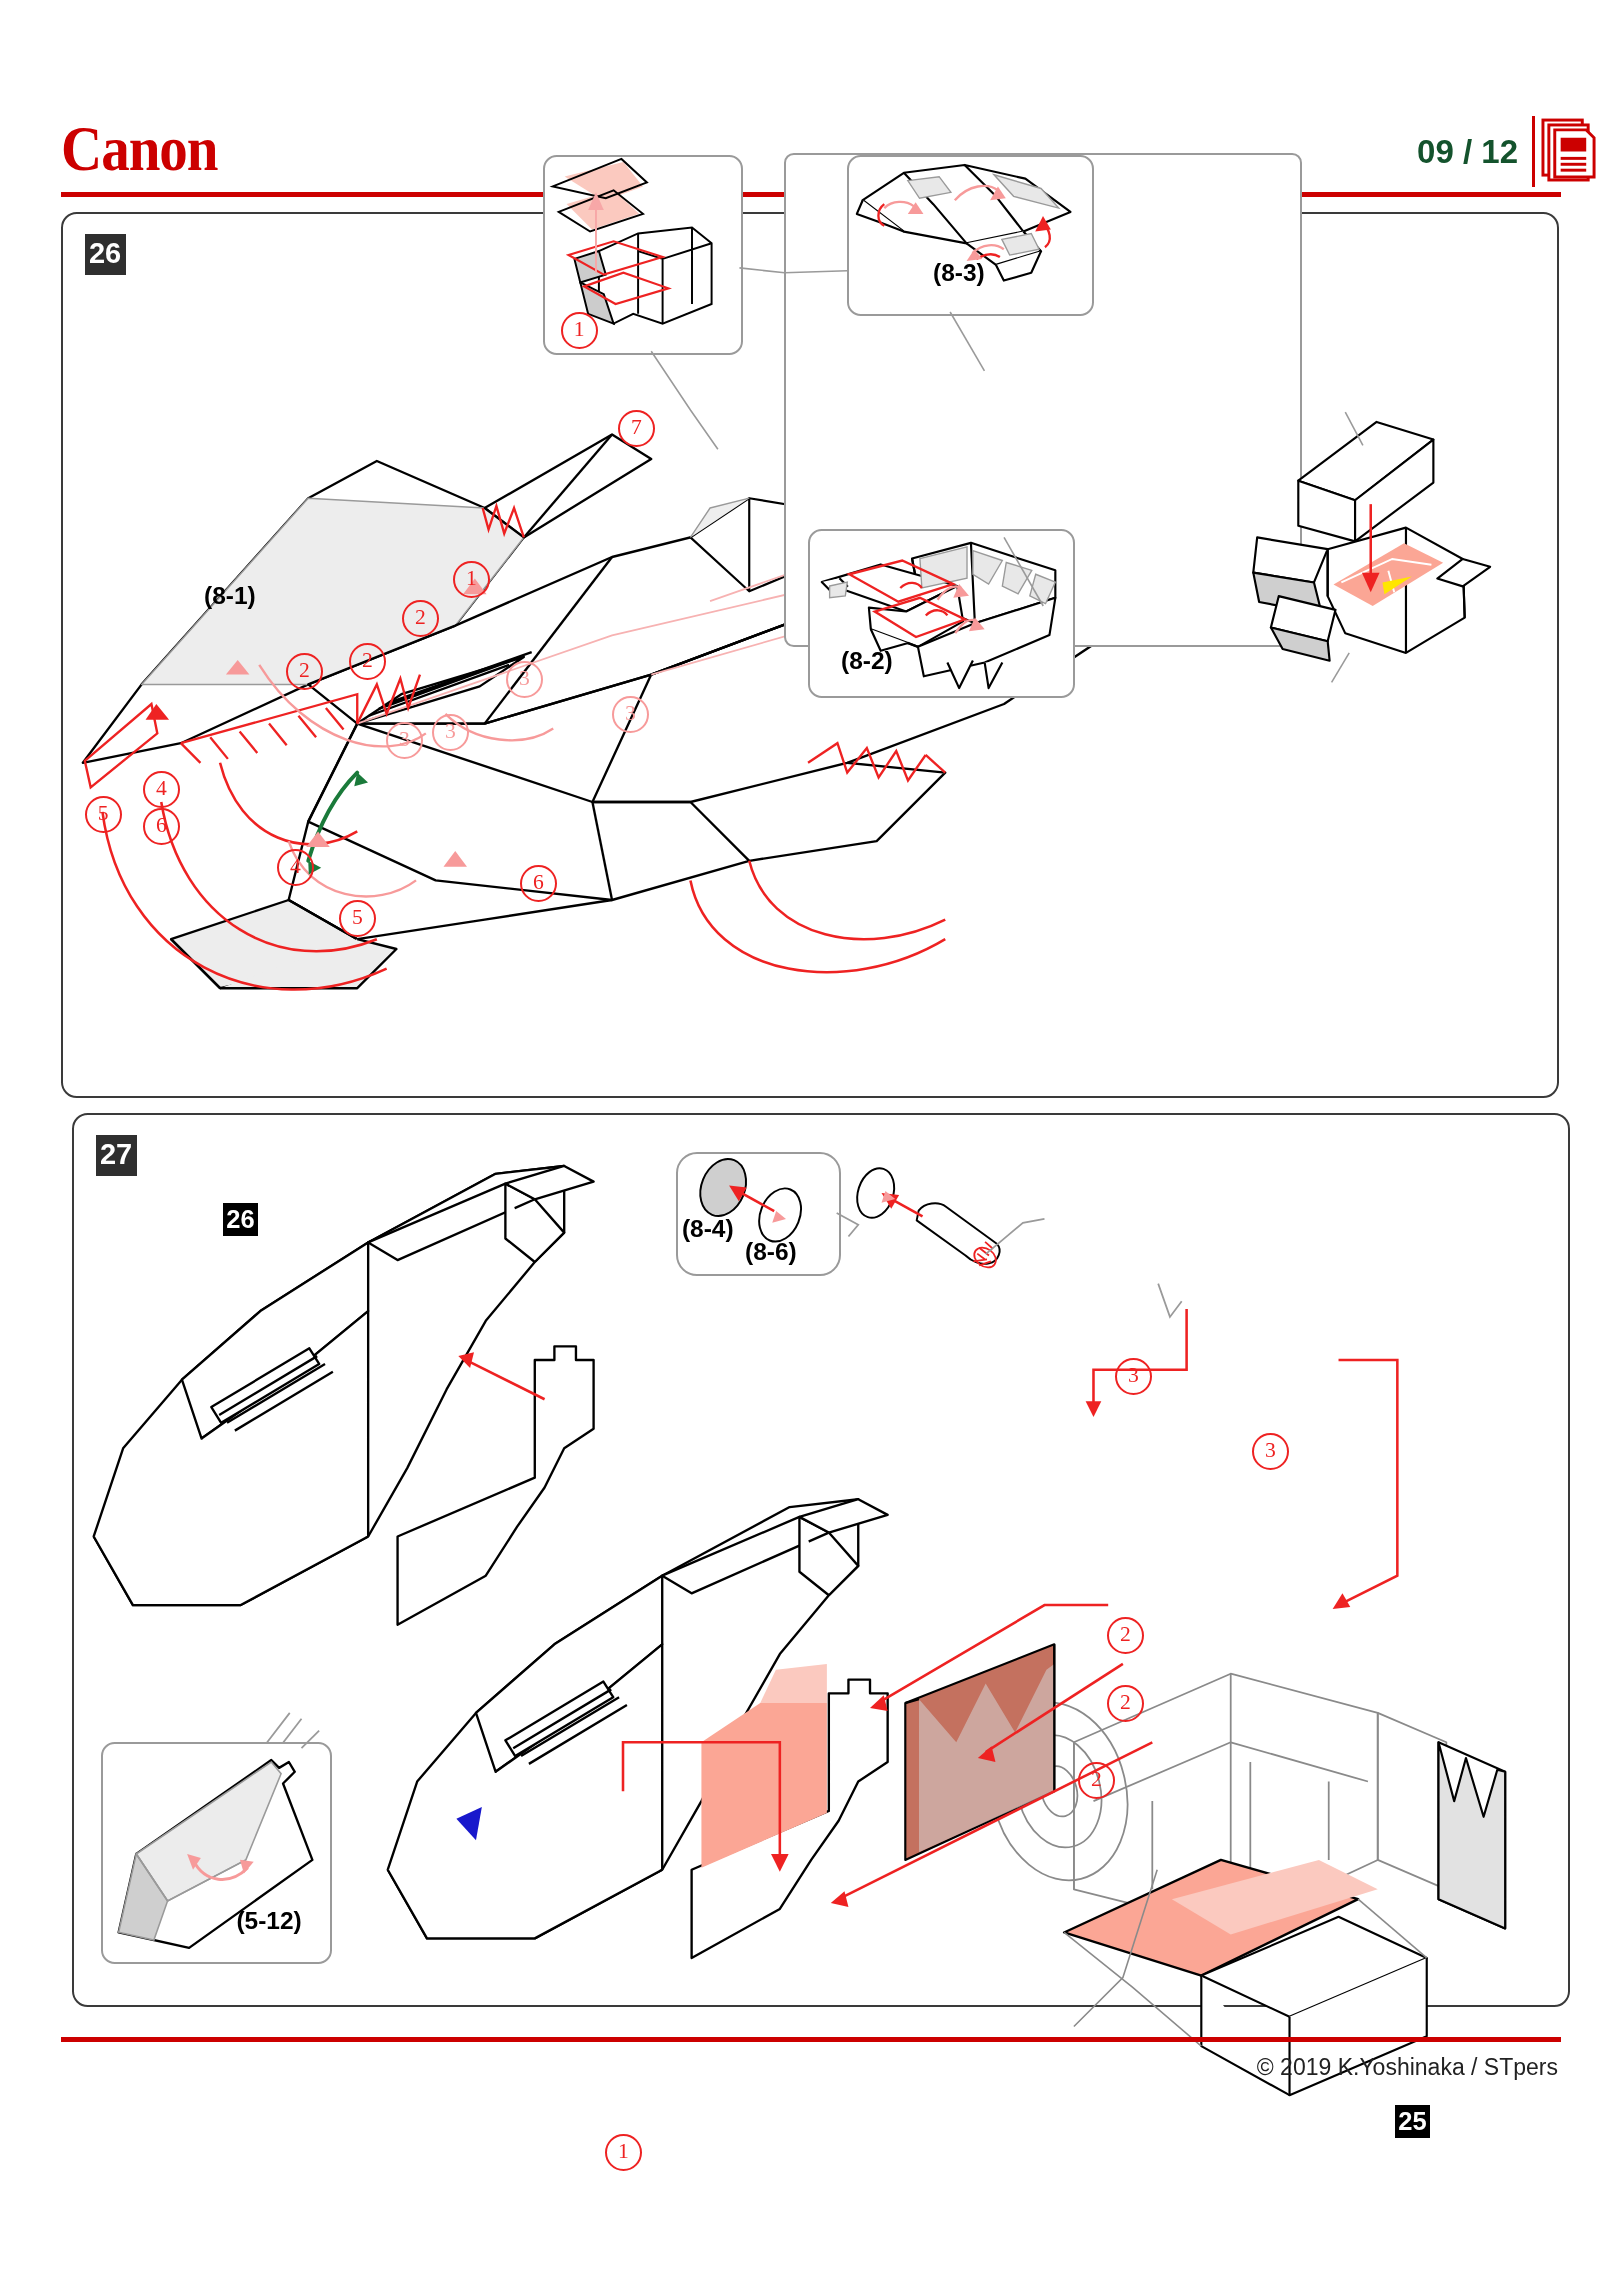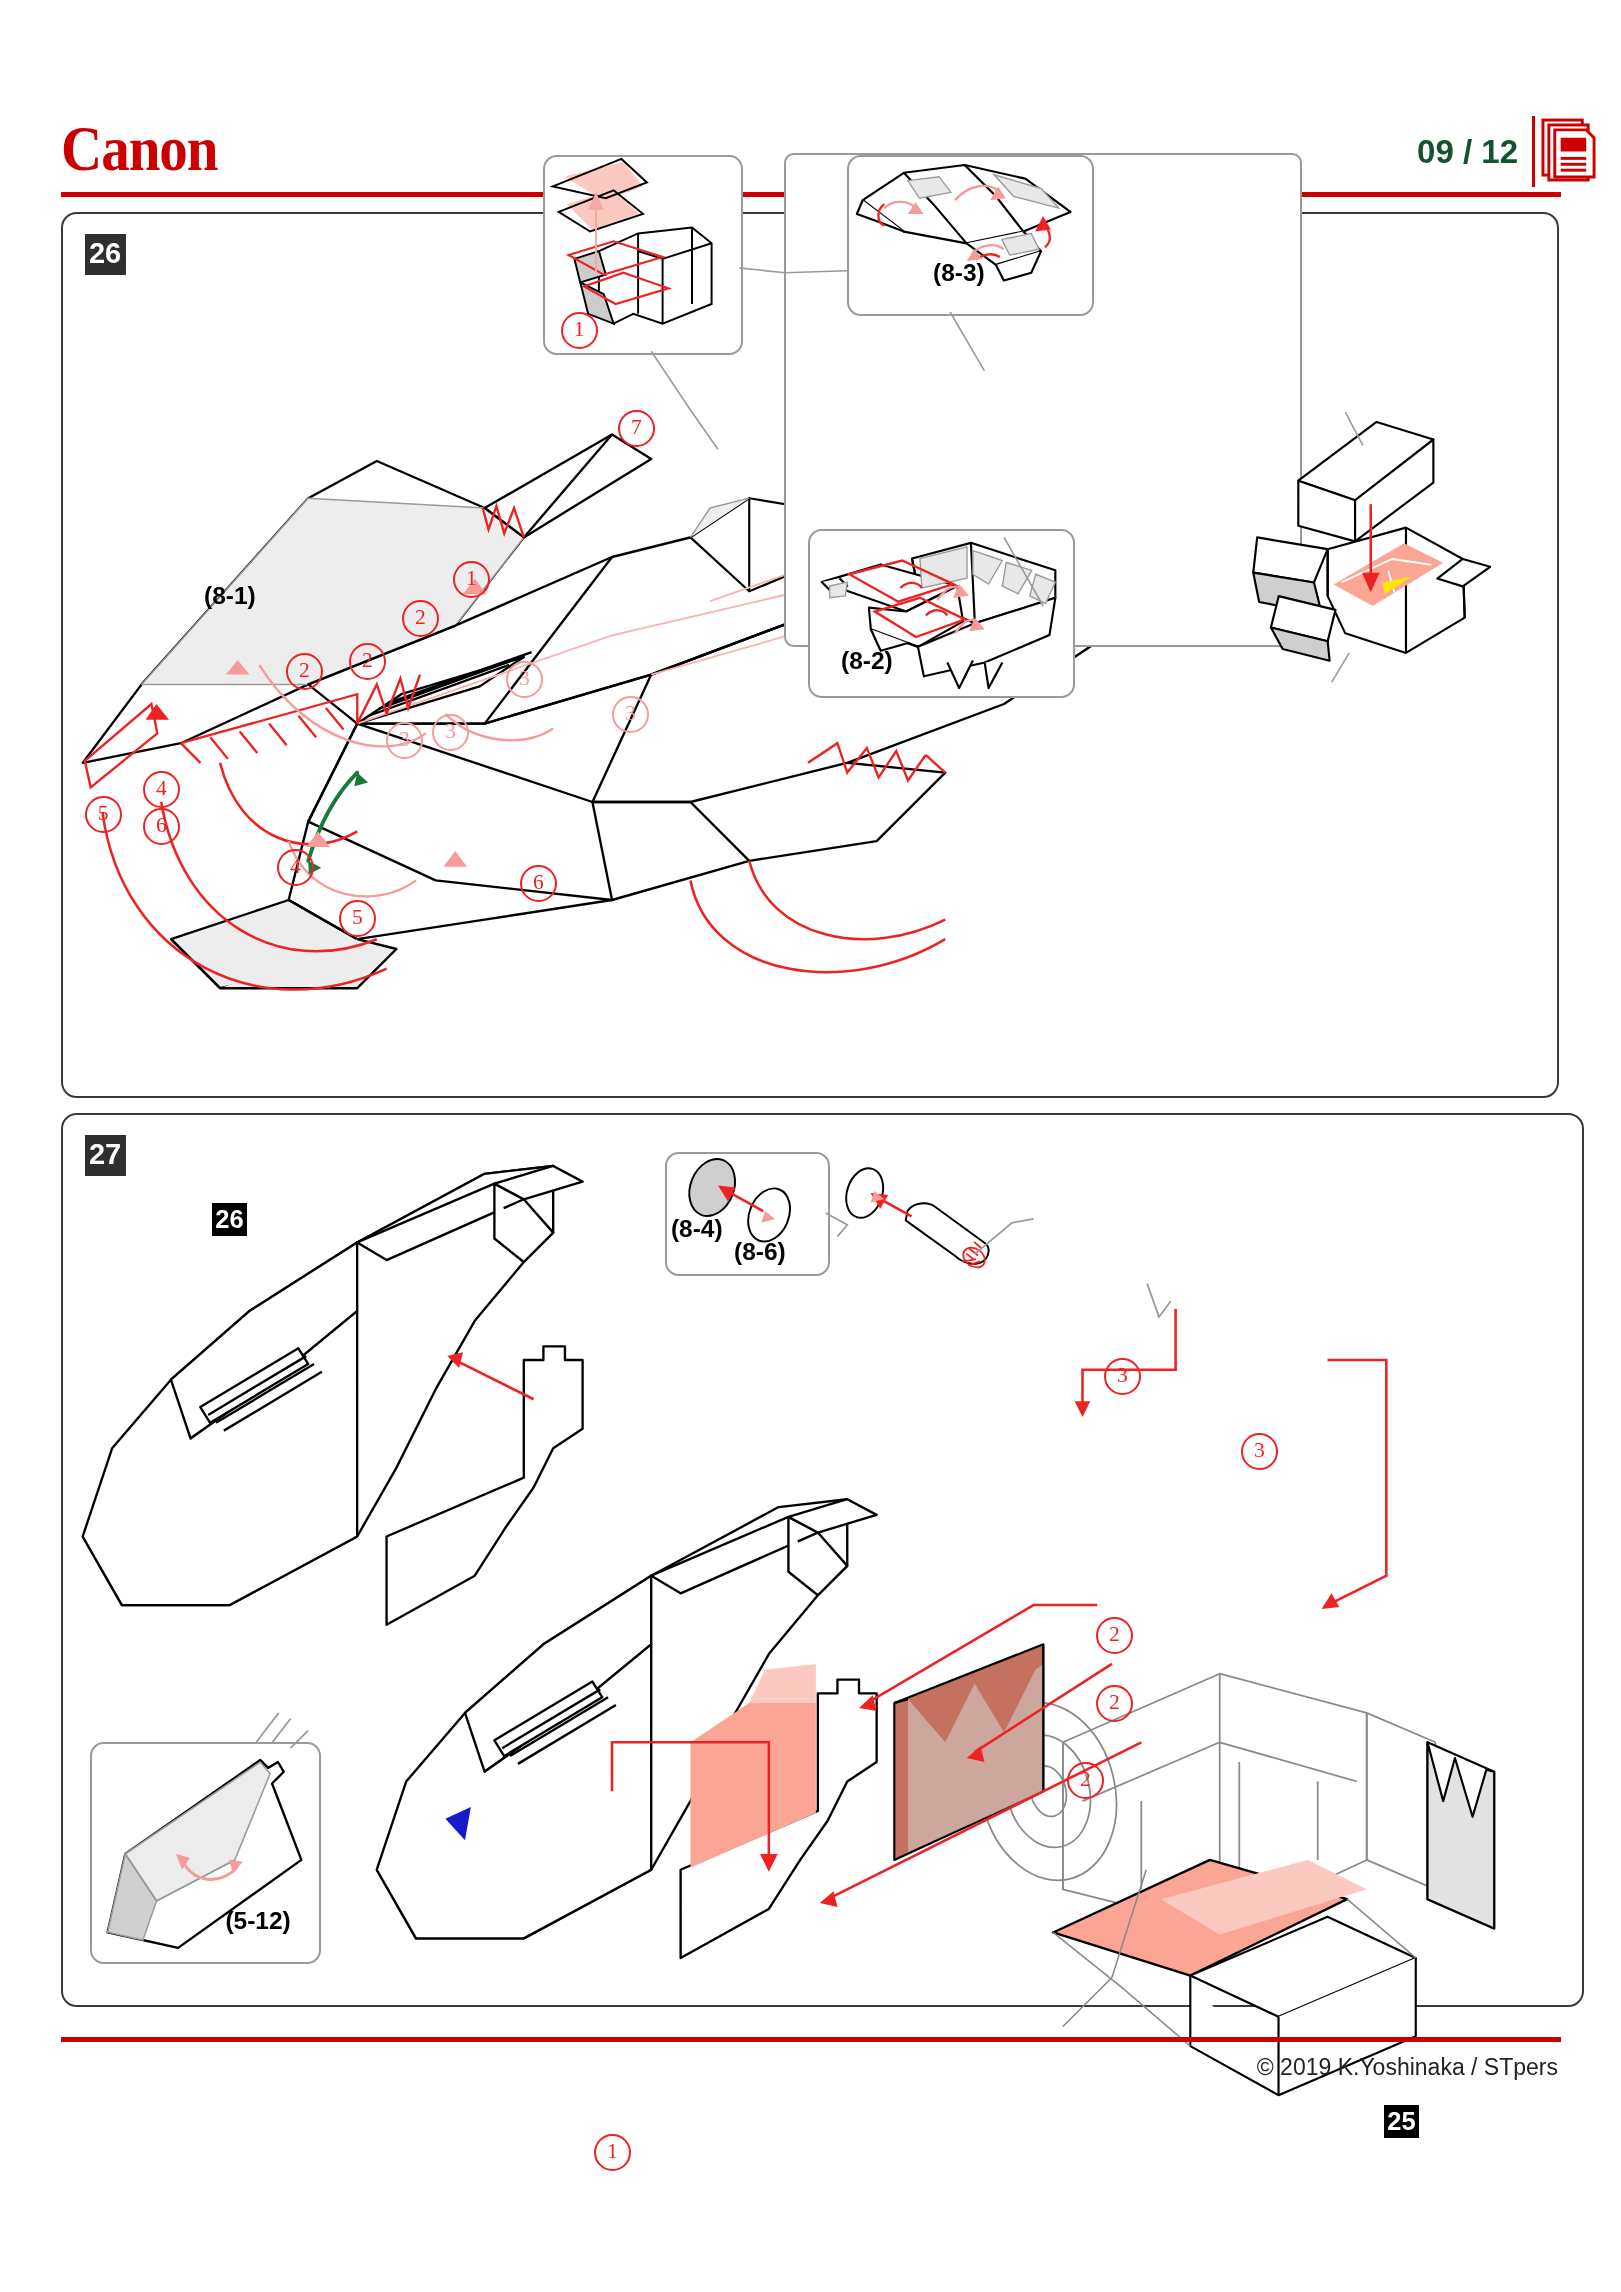--- a/index.html
+++ b/index.html
@@ -13,21 +13,21 @@
      letter-spacing:-1px;line-height:1;transform:scaleY(1.12);transform-origin:left top;}
   #page-number{position:absolute;right:103px;top:133px;font-size:33px;
      font-weight:bold;color:#14532d;font-family:"Liberation Sans",sans-serif;}
   #header-divider{position:absolute;right:86px;top:116px;width:2.9px;height:71px;background:#cc0000;}
   #doc-icon{position:absolute;right:23.5px;top:118px;width:57px;height:67px;}
   #header-rule{position:absolute;left:61px;top:192px;width:1500px;height:4.9px;background:#cc0000;}
 
   
   .panel{position:absolute;border:2.9px solid #3a3a3a;border-radius:15.7px;background:#fff;}
   #panel-26{left:61px;top:212px;width:1494px;height:882px;}
-  #panel-27{left:61px;top:1113px;width:1494px;height:890px;padding-left:25px;}
+  #panel-27{left:72px;top:1113px;width:1494px;height:890px;}
 
   .step-badge{position:absolute;background:#2f2f2f;color:#fff;font-weight:bold;
      font-size:29px;line-height:39px;text-align:center;width:41px;height:41px;
      font-family:"Liberation Sans",sans-serif;}
   .ref-badge{position:absolute;background:#000;color:#fff;font-weight:bold;
      font-size:25.5px;line-height:33px;text-align:center;width:35px;height:33px;
      font-family:"Liberation Sans",sans-serif;}
 
   
   .inset{position:absolute;border:2px solid #9a9a9a;border-radius:13.7px;background:#fff;}
@@ -421,21 +421,21 @@
     <polygon points="410,740 390,718 416,706" fill="#1818cc" stroke="none"></polygon>
   </svg>
 
   <div class="callout" style="left:531px;top:1019px;">1</div>
   <div class="callout" style="left:1033px;top:502px;">2</div>
   <div class="callout" style="left:1033px;top:570px;">2</div>
   <div class="callout" style="left:1004px;top:647px;">2</div>
   <div class="callout" style="left:1041px;top:243px;">3</div>
   <div class="callout" style="left:1178px;top:318px;">3</div>
 
-  <div class="inset" style="left:602px;top:37px;width:161px;height:120px;">
+  <div class="inset" style="left:602px;top:37px;width:161px;height:120px;border-radius:21px;">
     <svg class="art" width="161" height="120" viewBox="0 0 164 122">
       <ellipse cx="46" cy="34" rx="22" ry="30" fill="#cfcfcf" stroke="#000" stroke-width="2" transform="rotate(22 46 34)"></ellipse>
       <ellipse cx="104" cy="62" rx="20" ry="28" fill="#fff" stroke="#000" stroke-width="2" transform="rotate(22 104 62)"></ellipse>
       <g stroke="#ee2222" stroke-width="2.6" fill="none">
         <line x1="98" y1="58" x2="58" y2="36"></line>
         <polygon points="52,32 70,34 62,48" fill="#ee2222" stroke="none"></polygon>
       </g>
       <polygon points="100,58 110,66 96,70" fill="#f79a9a" stroke="none"></polygon>
     </svg>
     <div class="part-label" style="left:3.9px;top:61px;">(8-4)</div>

